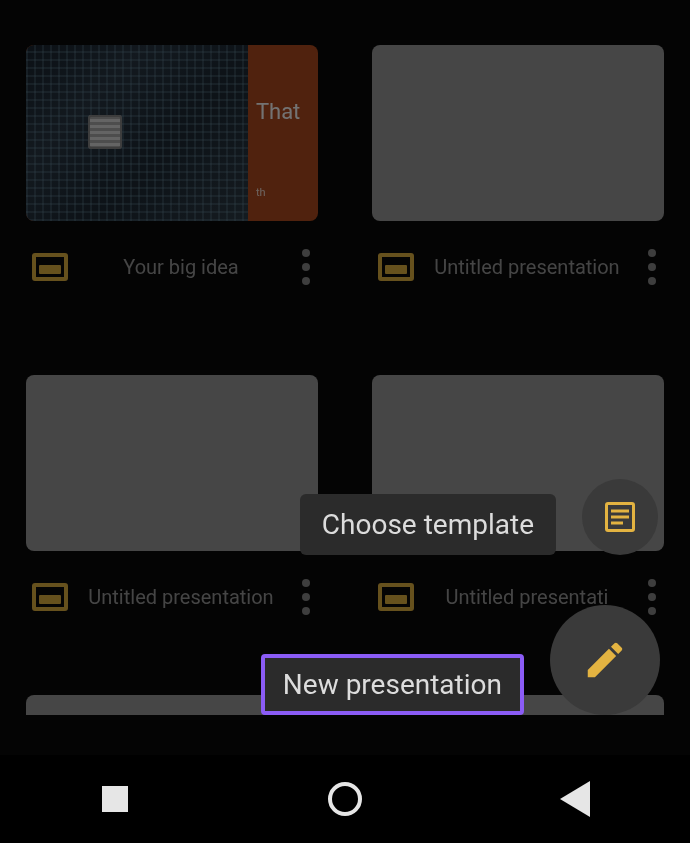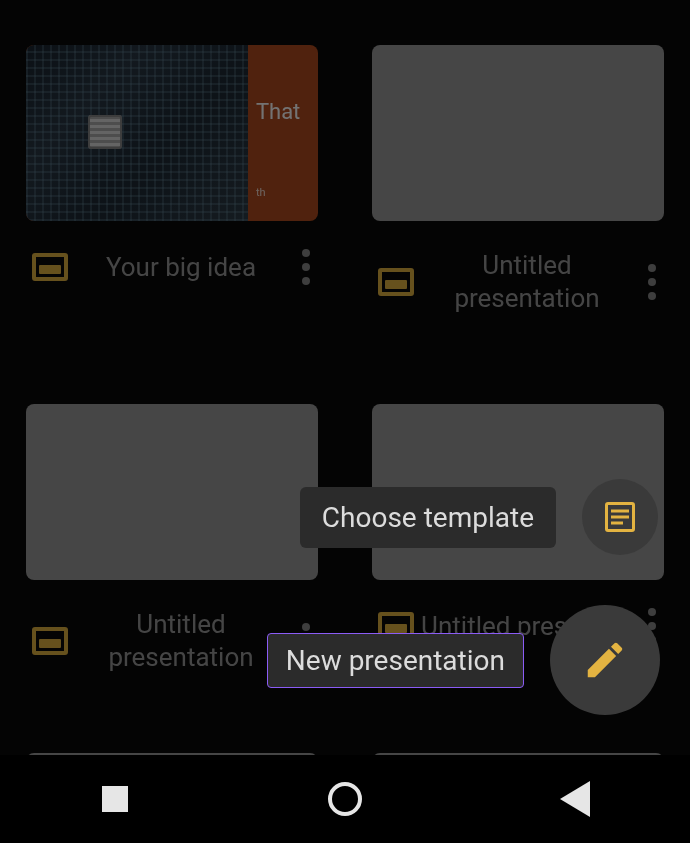--- a/index.html
+++ b/index.html
@@ -94,21 +94,21 @@
     content: '';
     position: absolute;
     left: 3px; right: 3px; bottom: 3px;
     height: 9px;
     background: #e3b341;
     border-radius: 1px;
   }
   .title {
     flex: 1;
     color: #9a9a9a;
-    font-size: 26px;
+    font-size: 20px;
     text-align: center;
     line-height: 1.25;
     padding: 0 6px;
   }
   .more-icon {
     width: 24px;
     display: flex;
     flex-direction: column;
     align-items: center;
     gap: 6px;
@@ -140,34 +140,34 @@
     right: 32px;
     bottom: 40px;
     z-index: 20;
     display: flex;
     flex-direction: column;
     align-items: flex-end;
     gap: 50px;
   }
   .fab-row {
     display: flex;
-    align-items: center;
+    align-items: flex-end;
     gap: 26px;
     padding-left: 12px;
   }
   .fab-label {
     background: #2b2b2b;
     color: #dcdcdc;
     font-size: 28px;
     padding: 14px 22px;
     border-radius: 6px;
     white-space: nowrap;
   }
   .highlight-box {
-    border: 1px solid #8b5cf6;
+    border: 4px solid #8b5cf6;
     border-radius: 4px;
     padding: 10px 18px;
   }
   .mini-fab {
     width: 76px; height: 76px;
     border-radius: 50%;
     background: #3a3a3a;
     display: flex;
     align-items: center;
     justify-content: center;

